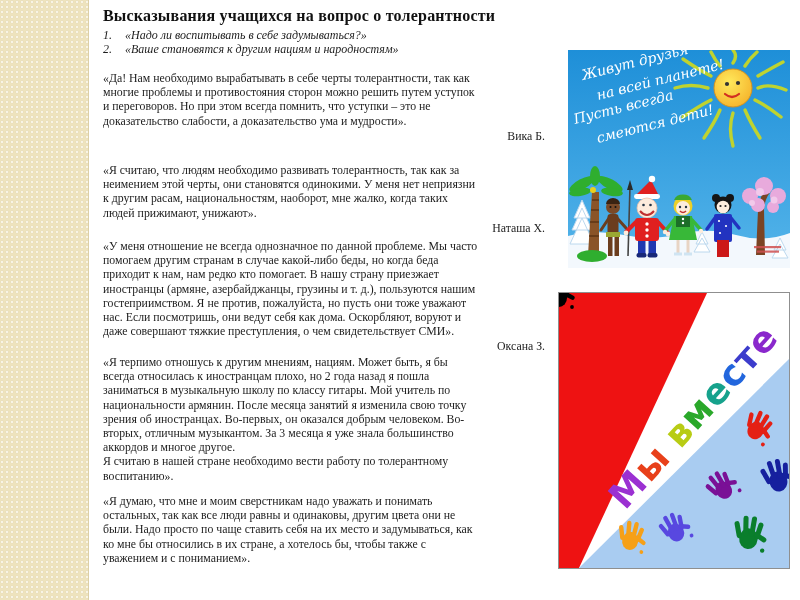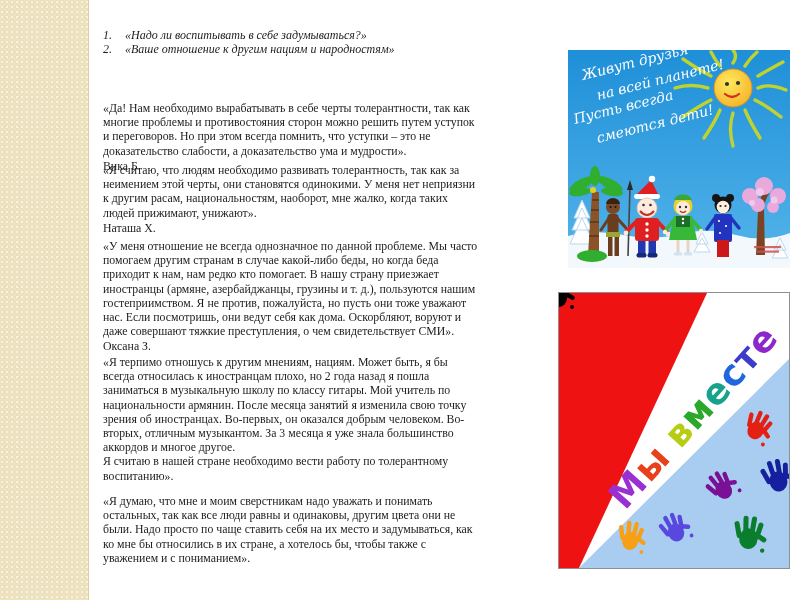--- a/index.html
+++ b/index.html
@@ -12,42 +12,43 @@
       border-right:1px solid #dccfa6;}
   .title{position:absolute;left:103px;top:7px;width:460px;margin:0;
       font-size:16px;font-weight:bold;color:#111;letter-spacing:.2px;}
   .questions{position:absolute;left:103px;top:29px;width:460px;
       font-style:italic;font-size:12px;color:#1c1c1c;}
   .q-row{display:flex;line-height:13.8px;}
   .q-num{width:22px;flex:none;}
   .quote{position:absolute;left:103px;width:452px;font-size:11.8px;
       line-height:14.2px;color:#1c1c1c;}
   .quote .qtext{display:block;white-space:pre-line;}
-  .quote .author{display:block;text-align:left;padding-right:10px;margin-top:1px;}
-  .q1{top:101px}.q2{top:163px}.q3{top:239px}.q4{top:355px}.q5{top:494px}
+  .quote .author{display:block;text-align:right;padding-right:10px;margin-top:1px;}
+  .q1{top:71px}.q2{top:163px}.q3{top:239px}.q4{top:355px}.q5{top:494px}
   .drawing{position:absolute;left:568px;top:50px;width:222px;height:218px;}
   .poster{position:absolute;left:558px;top:292px;width:230px;height:275px;
       border:1px solid #8f8f8f;}
   svg{display:block}
 </style>
 </head>
 <body>
 
 <div class="slide">
   <div class="side-strip"></div>
 
+  <h1 class="title">Высказывания учащихся на вопрос о толерантности</h1>
 
   <div class="questions">
     <div class="q-row">
       <span class="q-num">1.</span>
       <span>«Надо ли воспитывать в себе задумываться?»</span>
     </div>
     <div class="q-row">
       <span class="q-num">2.</span>
-      <span>«Ваше отношение к другим нациям и народностям»</span>
+      <span>«Ваше становятся к другим нациям и народностям»</span>
     </div>
   </div>
 
   <div class="quote q1">
     <span class="qtext">«Да! Нам необходимо вырабатывать в себе черты толерантности, так как
 многие проблемы и противостояния сторон можно решить путем уступок
 и переговоров. Но при этом всегда помнить, что уступки – это не
 доказательство слабости, а доказательство ума и мудрости».</span>
     <span class="author">Вика Б.</span>
   </div>

